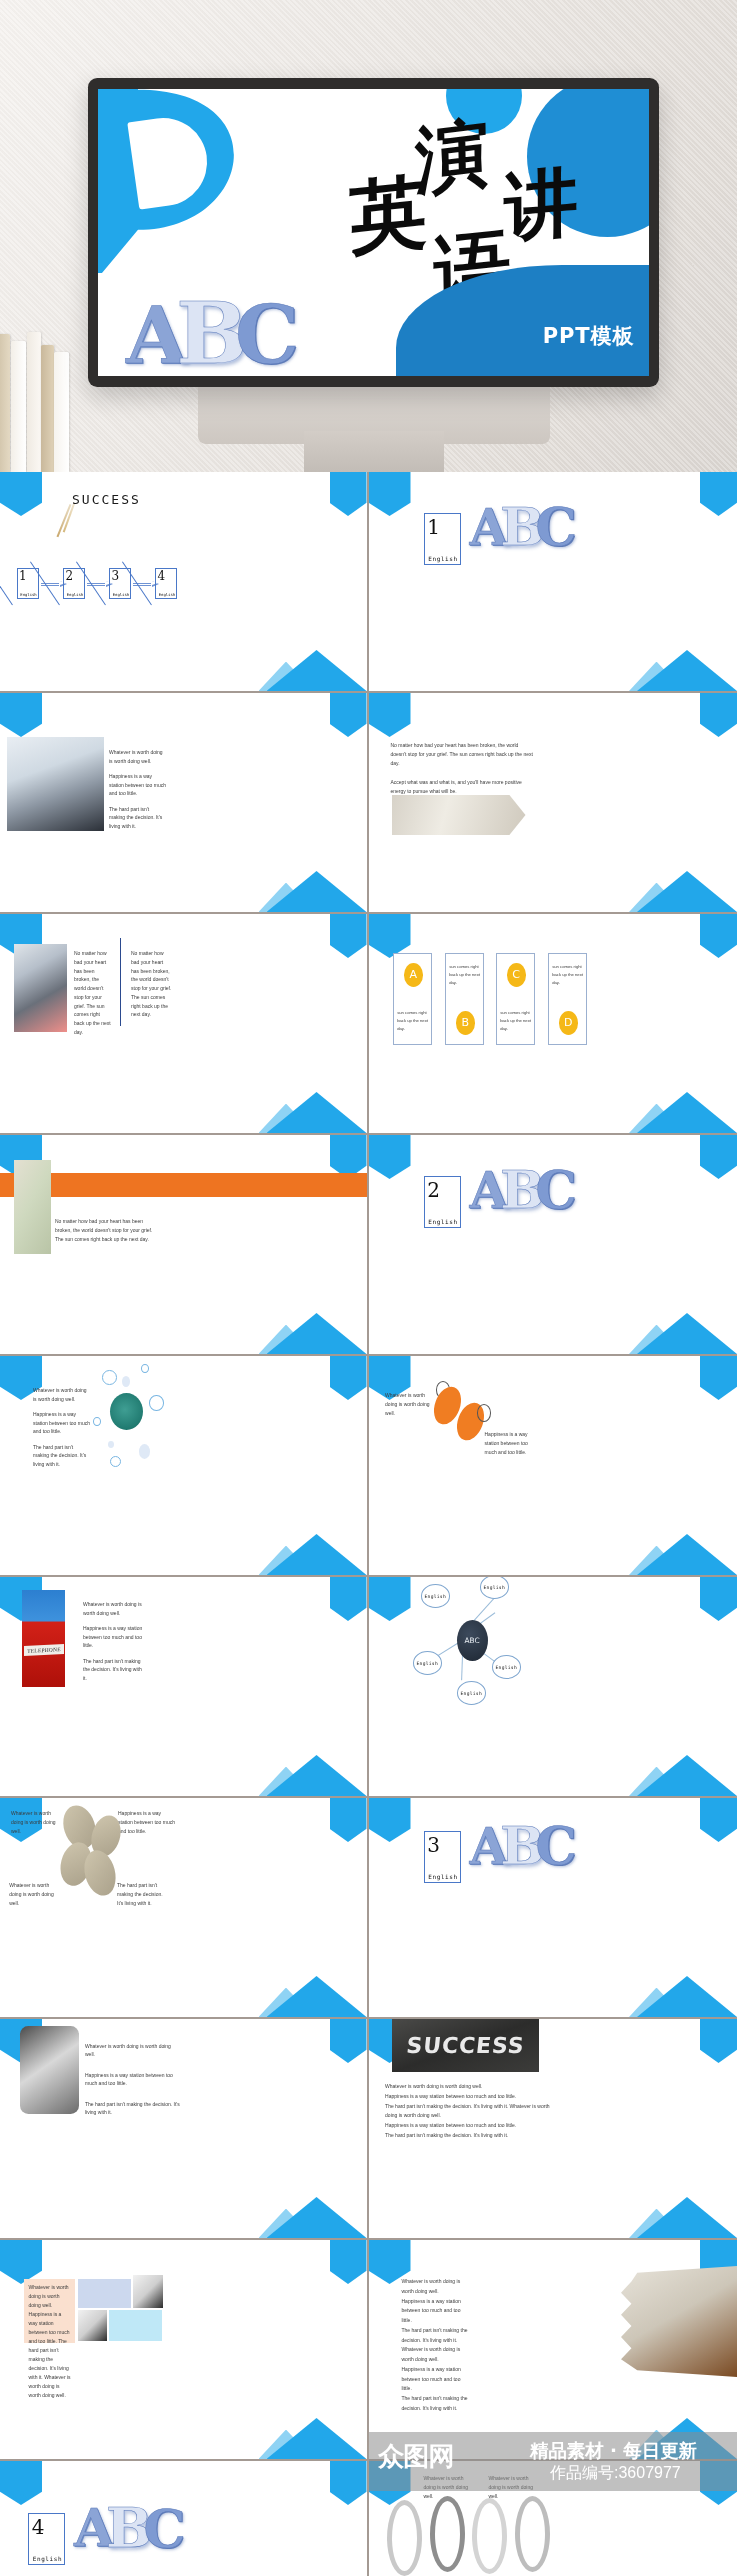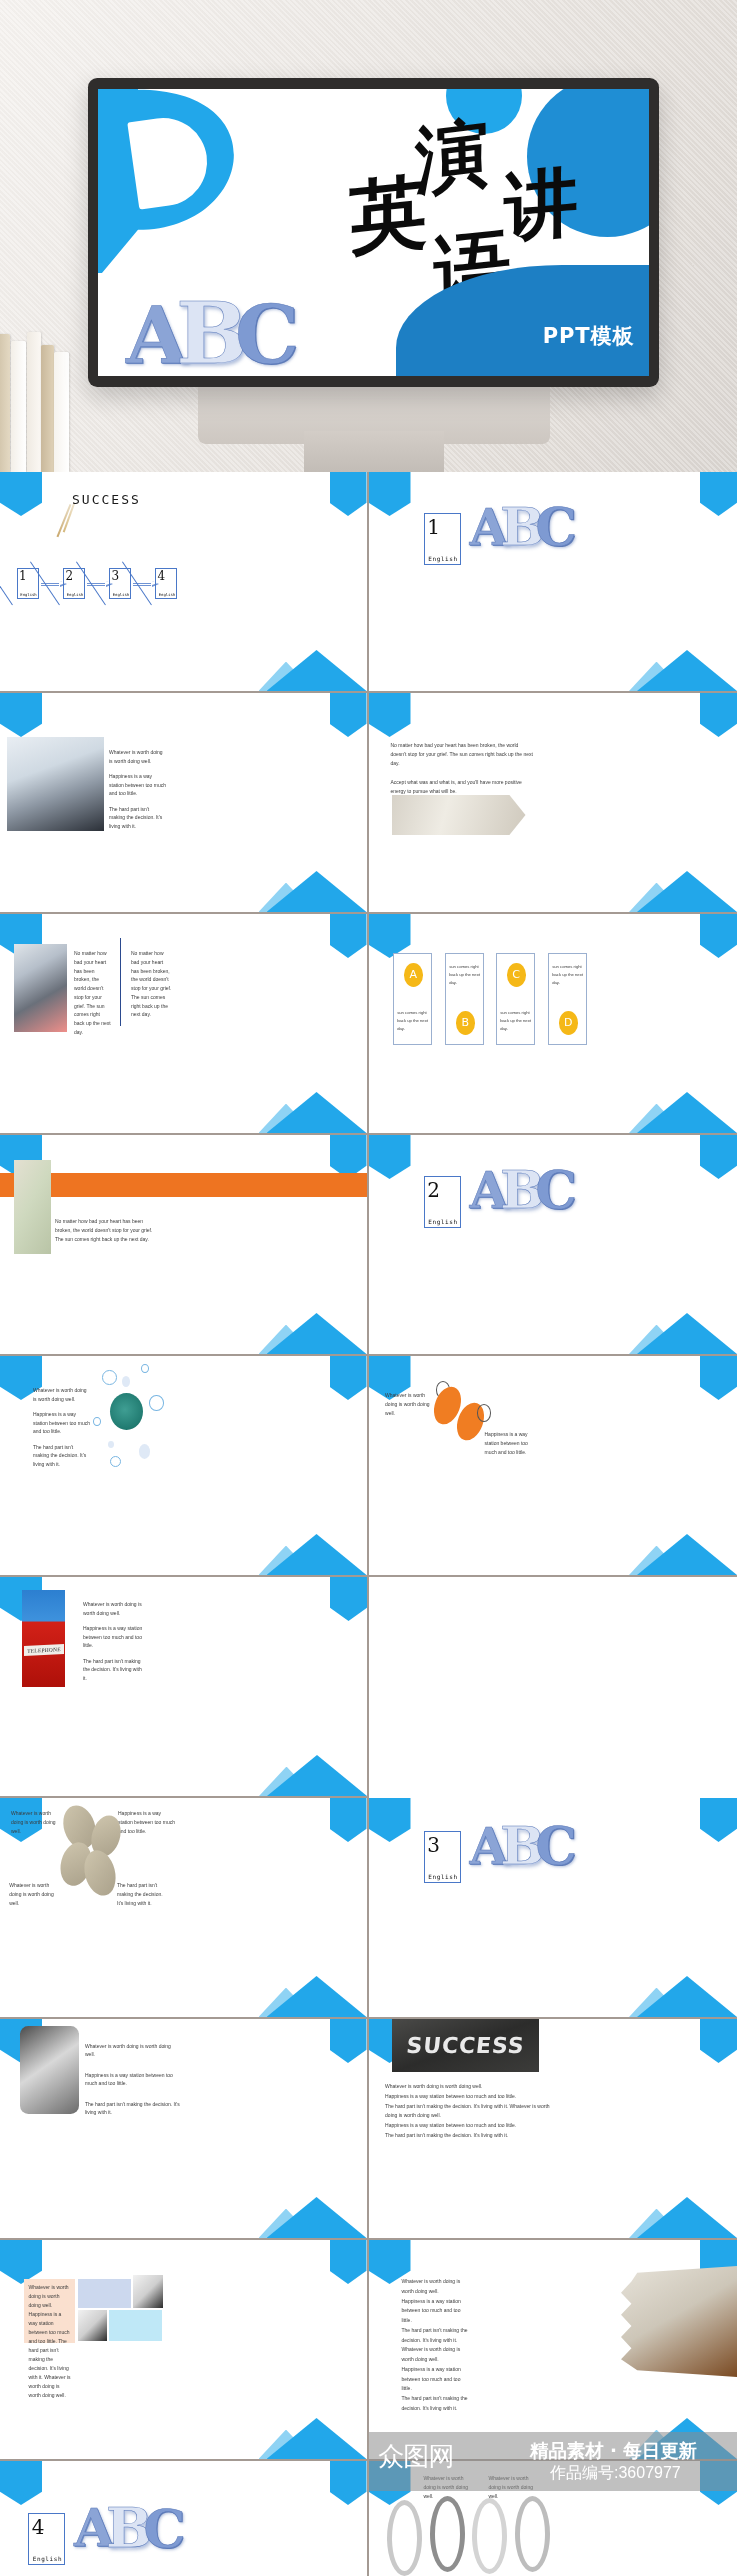--- a/index.html
+++ b/index.html
@@ -225,21 +225,21 @@
   .swirl { position:absolute; border-radius:50%; }
 
   
   .wm {
     position:absolute; left:369px; top:2432px; width:369px; height:59px;
     background:rgba(140,140,140,.55);
     display:flex; align-items:center; justify-content:center;
   }
   .wm-inner { position:relative; width:100%; height:100%; }
   .wm-logo {
-    position:absolute; left:9.2px; top:7.4px; font-size:26px; color:#fff; font-weight:normal;
+    position:absolute; left:9.2px; top:7.4px; font-size:26px; color:#fff; font-weight:bold;
     font-family:"DejaVu Sans","Liberation Sans",sans-serif; letter-spacing:-0.9px;
   }
   .wm-tag {
     position:absolute; left:161px; top:5.5px; font-size:18.4px; color:#fff; font-weight:bold;
     font-family:"DejaVu Sans","Liberation Sans",sans-serif;
   }
   .wm-id {
     position:absolute; left:181px; top:31px; font-size:16px; color:#fff;
     font-family:Liberation Sans, sans-serif;
   }
@@ -520,20 +520,41 @@
           <p>Whatever is worth doing is worth doing well.</p>
           <p>Happiness is a way station between too much and too little.</p>
           <p>The hard part isn't making the decision. It's living with it.</p>
         </div>
         <div class="mount-br">
             <div class="m2"></div>
             <div class="m1"></div>
           </div>
       </div>
 
+      <div class="slide">
+        <div class="pennant-tl"></div>
+        <div class="pennant-tc"></div>
+        <div class="link" style="left:96px; top:57px; width:37px; transform:rotate(-36deg);"></div>
+        <div class="link" style="left:96px; top:53px; width:41px; transform:rotate(-48deg) translateX(9.2px);"></div>
+        <div class="link" style="left:92px; top:64px; width:39px; transform:rotate(148deg);"></div>
+        <div class="link" style="left:94px; top:68px; width:35px; transform:rotate(92deg);"></div>
+        <div class="link" style="left:101px; top:66px; width:39px; transform:rotate(36deg);"></div>
+
+        <div class="hub" style="left:88px; top:43px;">ABC</div>
+
+        <div class="node" style="left:52px; top:7.4px;">English</div>
+        <div class="node" style="left:111px; top:-1.8px;">English</div>
+        <div class="node" style="left:44px; top:74px;">English</div>
+        <div class="node" style="left:123px; top:78px;">English</div>
+        <div class="node" style="left:88px; top:104px;">English</div>
+        <div class="mount-br">
+            <div class="m2"></div>
+            <div class="m1"></div>
+          </div>
+      </div>
     </div>
 
     <div class="row">
       <div class="slide">
         <div class="pennant-tl"></div>
         <div class="pennant-tc"></div>
         <div class="txt" style="left:11px; top:11px; width:53px;">Whatever is worth doing is worth doing well.</div>
         <div class="txt" style="left:118px; top:11px; width:57px;">Happiness is a way station between too much and too little.</div>
         <div class="txt" style="left:9.2px; top:83px; width:53px;">Whatever is worth doing is worth doing well.</div>
         <div class="txt" style="left:117px; top:83px; width:52px;">The hard part isn't making the decision. It's living with it.</div>

